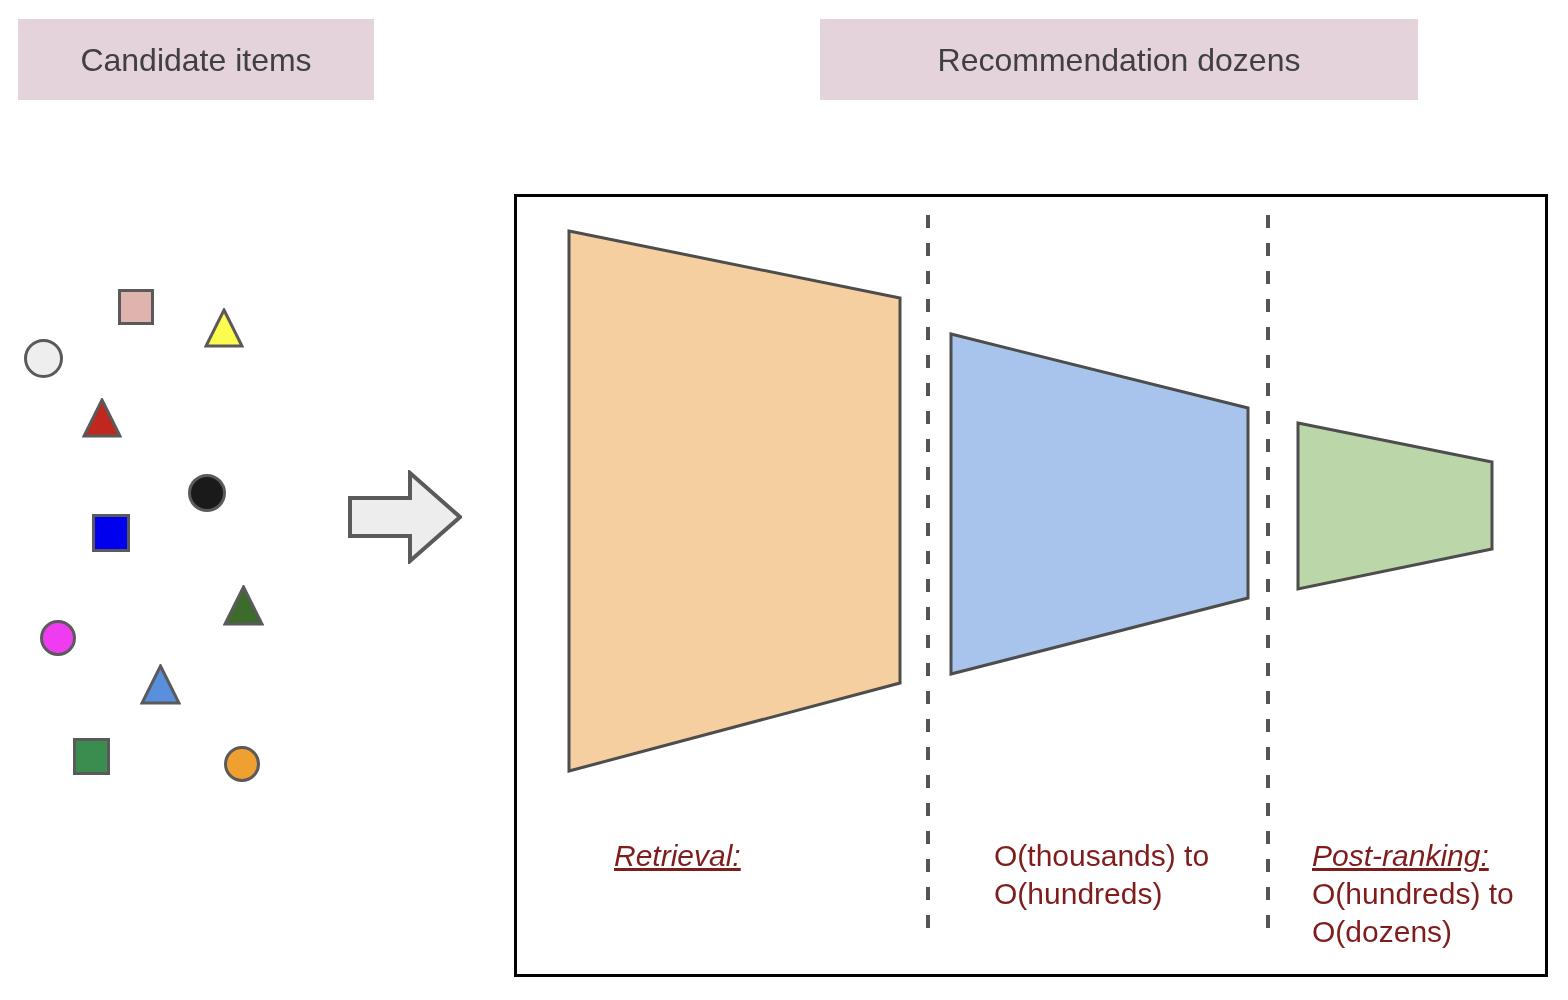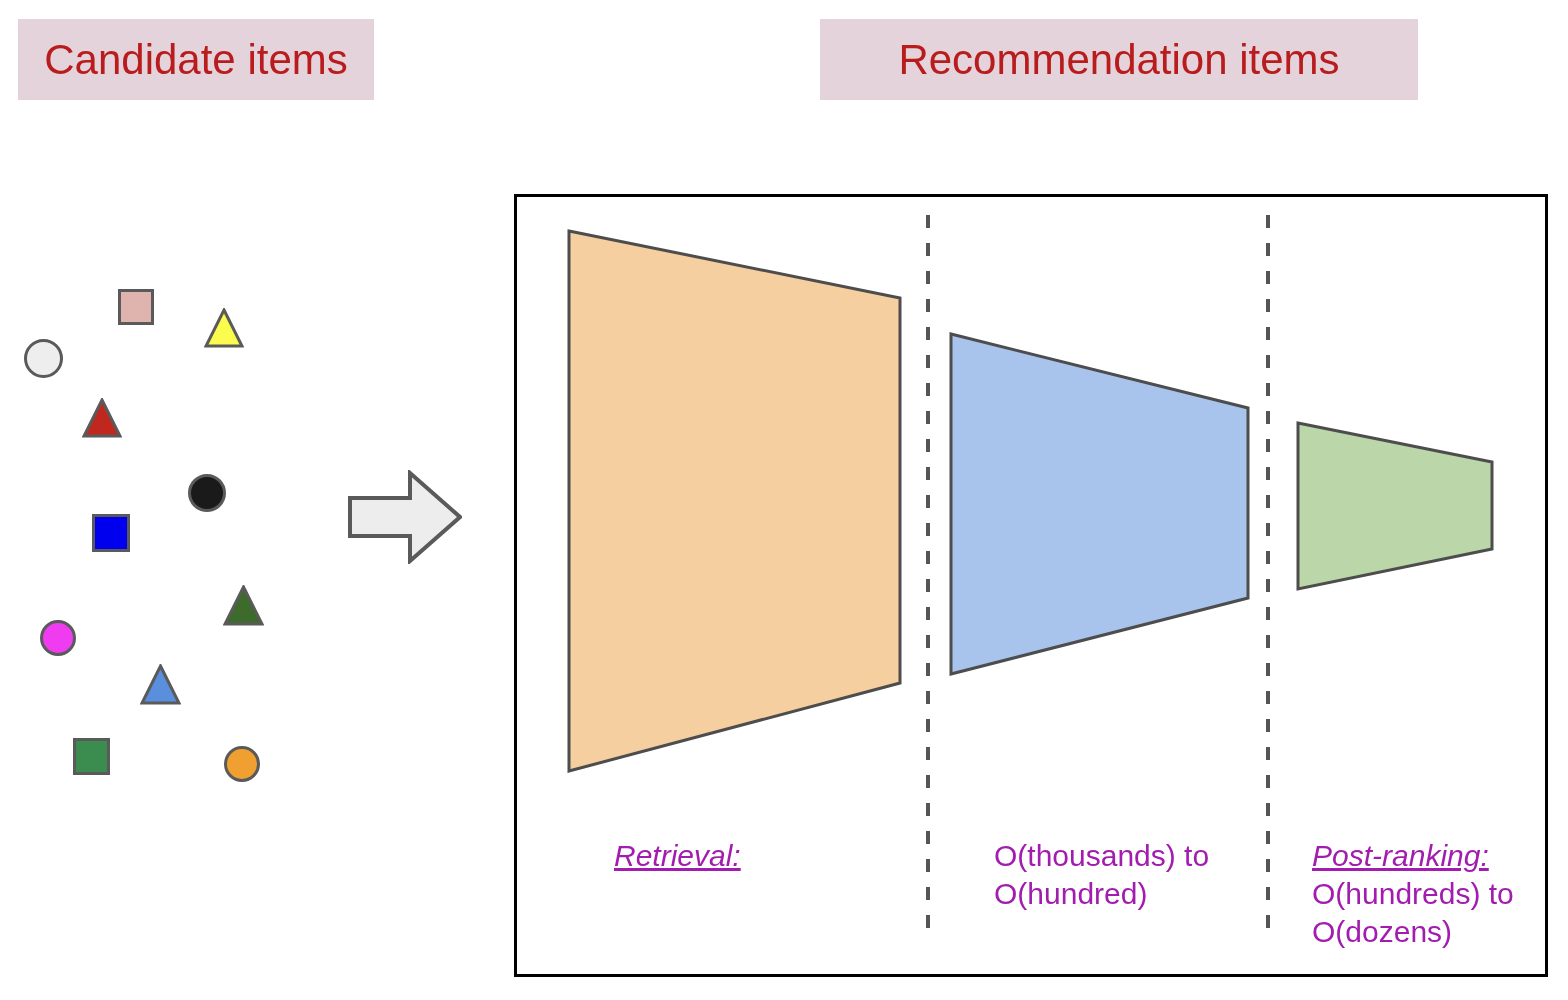--- a/index.html
+++ b/index.html
@@ -16,22 +16,22 @@
     overflow: hidden;
   }
 
   
   .header-box {
     position: absolute;
     background: #e5d3dc;
     display: flex;
     align-items: center;
     justify-content: center;
-    color: #b91c1c;
-    font-size: 42px;
+    color: #404040;
+    font-size: 32px;
     line-height: 1;
     white-space: nowrap;
   }
   #candidate-header {
     left: 18px;
     top: 19px;
     width: 356px;
     height: 81px;
   }
   #engine-header {
@@ -88,21 +88,21 @@
     position: absolute;
     left: 0;
     top: 0;
     width: 1034px;
     height: 783px;
   }
 
   
   .stage-caption {
     position: absolute;
-    color: #a21caf;
+    color: #7f1d1d;
     font-size: 30px;
     line-height: 38px;
   }
   .stage-caption .stage-title {
     font-style: italic;
     text-decoration: underline;
     display: block;
   }
   .stage-caption .stage-body {
     display: block;
@@ -115,21 +115,21 @@
 </head>
 <body>
 
 <div id="canvas">
 
   <div class="header-box" id="candidate-header">
     <span>Candidate items</span>
   </div>
 
   <div class="header-box" id="engine-header">
-    <span>Recommendation items</span>
+    <span>Recommendation dozens</span>
   </div>
 
   <div id="scatter">
       <div class="shape square" style="left: 118px; top: 149px; width: 36px; height: 36px; background: rgb(223, 179, 174);"></div>
       <div class="shape triangle" style="left: 204px; top: 168px; width: 40px; height: 40px;">
         <svg width="40" height="40" viewBox="0 0 40 40">
           <polygon points="20,2 38,38 2,38" fill="#fcfc4e" stroke="#5a5a5a" stroke-width="3" stroke-linejoin="miter"></polygon>
         </svg>
       </div>
       <div class="shape circle" style="left: 24px; top: 199px; width: 39px; height: 39px; background: rgb(238, 238, 238);"></div>
@@ -174,21 +174,21 @@
           <polygon points="781,226 975,265 975,352 781,392" fill="#bbd6a8" stroke="#4d4d4d" stroke-width="3" stroke-linejoin="miter"></polygon>
         </g>
     </svg>
 
     <div class="stage-caption" id="caption-retrieval">
       <span class="stage-title">Retrieval:</span>
     </div>
 
     <div class="stage-caption" id="caption-ranking">
       <span class="stage-body">O(thousands) to
-O(hundred)</span>
+O(hundreds)</span>
     </div>
 
     <div class="stage-caption" id="caption-post">
       <span class="stage-title">Post-ranking:</span>
       <span class="stage-body">O(hundreds) to
 O(dozens)</span>
     </div>
 
   </div>
 </div>

